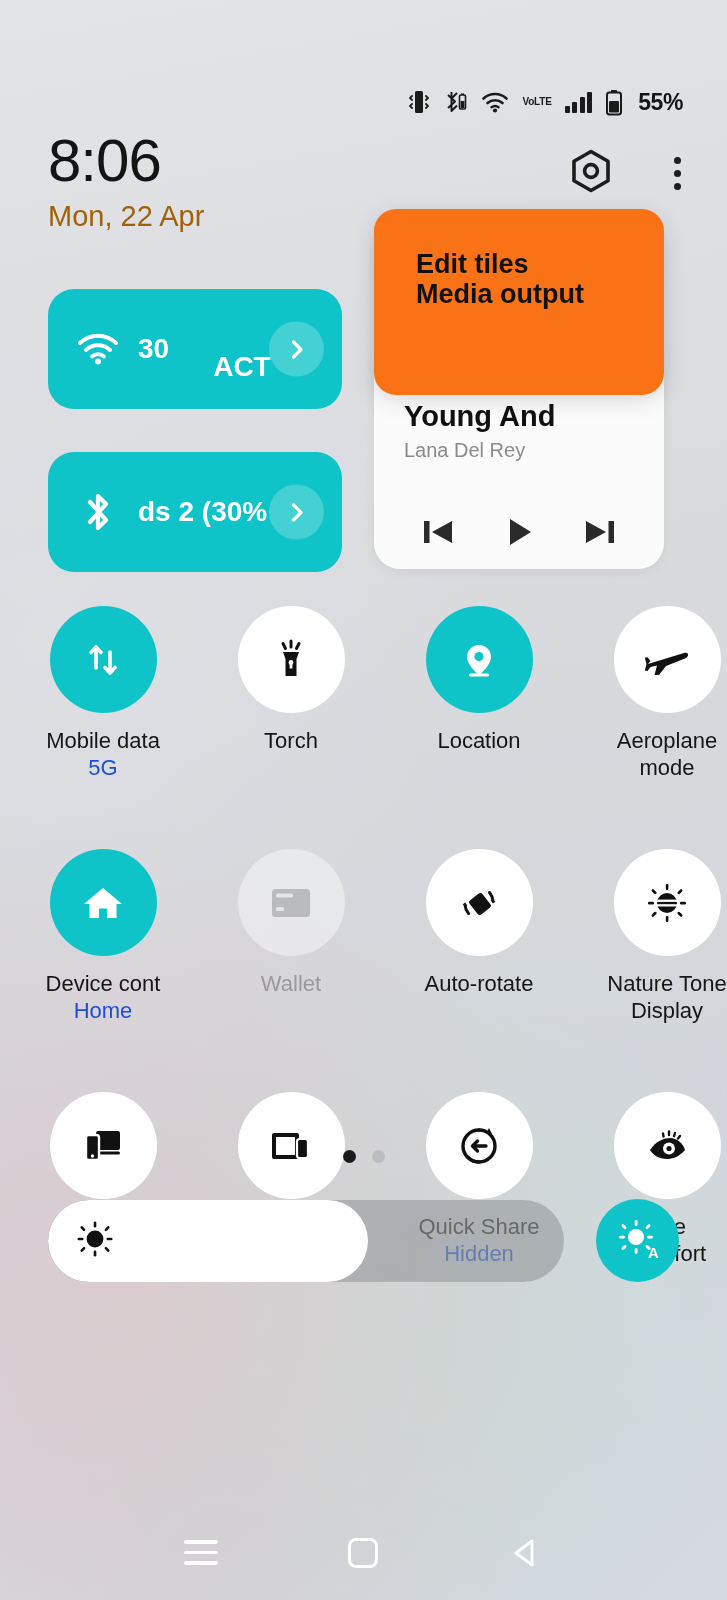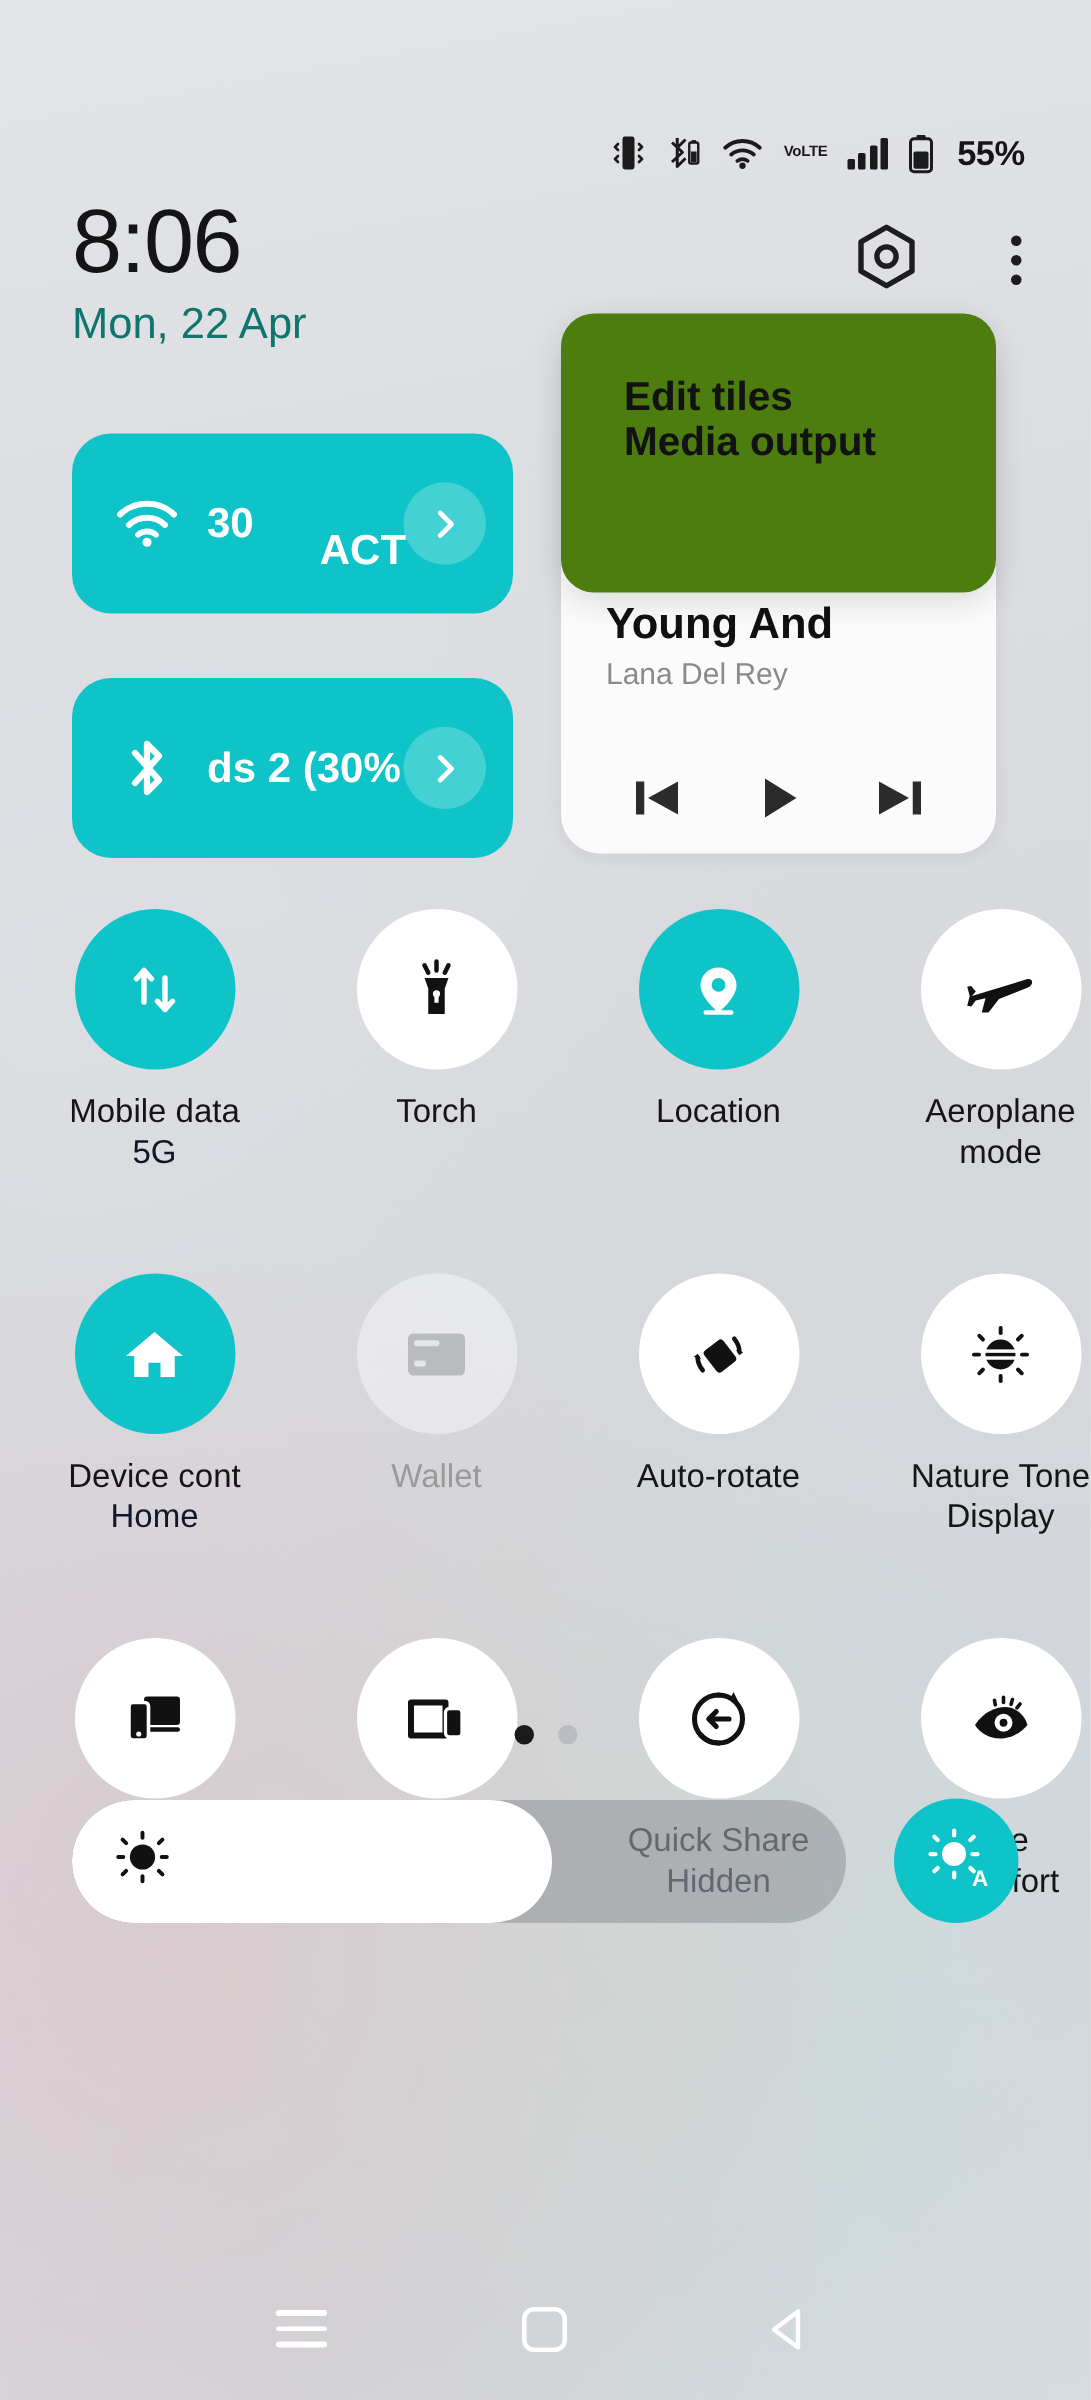--- a/index.html
+++ b/index.html
@@ -40,21 +40,21 @@
   .bars i:nth-child(1){ height:7px; }
   .bars i:nth-child(2){ height:11px; }
   .bars i:nth-child(3){ height:16px; }
   .bars i:nth-child(4){ height:21px; }
 
   .volte{ font-size:10px; font-weight:700; line-height:9.5px; color:#1b1b1b; text-align:center; letter-spacing:-0.2px; }
 
   
   .clock-wrap{ position:absolute; top:128px; left:48px; }
   .clock{ font-size:60px; font-weight:400; color:#141414; line-height:66px; letter-spacing:-1px; }
-  .date{ font-size:29px; font-weight:400; color:#0f766e; line-height:40px; margin-top:2px; }
+  .date{ font-size:29px; font-weight:400; color:#a16207; line-height:40px; margin-top:2px; }
 
   .hdr-actions{ position:absolute; top:148px; right:36px; display:flex; align-items:center; gap:50px; }
   .kebab{ display:flex; flex-direction:column; gap:6px; padding:6px 10px; }
   .kebab span{ width:7px; height:7px; border-radius:50%; background:#1d1d1d; display:block; }
 
   
   .pill{
     position:absolute; left:48px; width:294px; height:120px;
     background:#0fc4c8; border-radius:26px;
     display:flex; align-items:center; padding-left:28px;
@@ -84,21 +84,21 @@
     padding:26px 30px;
   }
   .media-title{ font-size:29px; font-weight:700; color:#111; white-space:nowrap; overflow:hidden; margin-top:148px; }
   .media-artist{ font-size:20px; color:#8b8b8b; margin-top:6px; white-space:nowrap; }
   .media-ctrls{ display:flex; align-items:center; justify-content:space-between; margin-top:44px; padding:0 6px; }
   .media-btn{ display:flex; align-items:center; justify-content:center; width:56px; height:52px; }
 
   
   .popup{
     position:absolute; left:374px; top:209px; width:290px; height:186px;
-    background:#4d7c0f; border-radius:22px;
+    background:#f97316; border-radius:22px;
     box-shadow:0 6px 22px rgba(0,0,0,0.13);
     padding:40px 0 0 42px;
   }
   .popup-item{ font-size:27px; font-weight:700; color:#121212; line-height:30px; }
   .popup-item + .popup-item{ }
 
   
   .grid{ position:absolute; top:606px; left:0; right:0; }
   .grid-row{ display:flex; }
   .tile{ width:168px; margin-left:20px; display:flex; flex-direction:column; align-items:center; }
@@ -109,21 +109,21 @@
     background:#ffffff;
   }
   .tile-circ.on{ background:#0fc4c8; }
   .tile-circ.disabled{ background:rgba(255,255,255,0.42); }
   .tile-label{
     font-size:22px; color:#151515; text-align:center; line-height:27px;
     margin-top:14px; width:168px; white-space:pre-line;
   }
   .tile-label.dim{ color:#9a9a9a; }
   .tile-label.clipL{ overflow:hidden; white-space:nowrap; }
-  .tile-sub{ font-size:22px; color:#0f172a; text-align:left; line-height:27px; }
+  .tile-sub{ font-size:22px; color:#1d4ed8; text-align:left; line-height:27px; }
   .row-gap{ height:68px; }
 
   
   .dots{ position:absolute; top:1150px; left:0; right:0; display:flex; justify-content:center; gap:16px; }
   .dots i{ width:13px; height:13px; border-radius:50%; background:#b9bcc0; display:block; }
   .dots i.active{ background:#1b1b1b; }
 
   
   .bright-wrap{ position:absolute; top:1199px; left:48px; right:48px; display:flex; align-items:center; gap:32px; }
   .bright-track{

